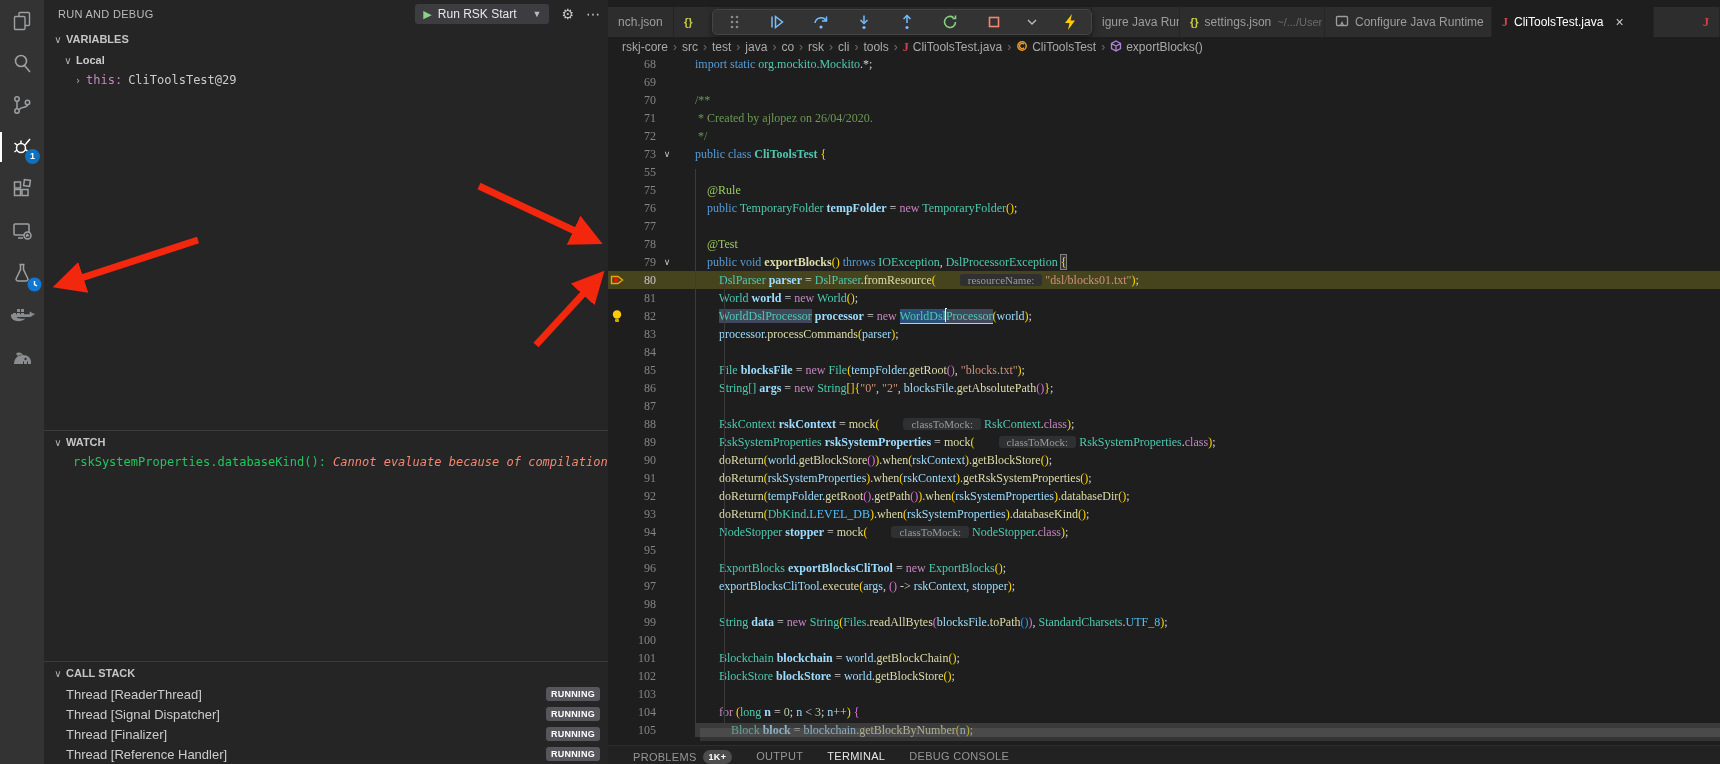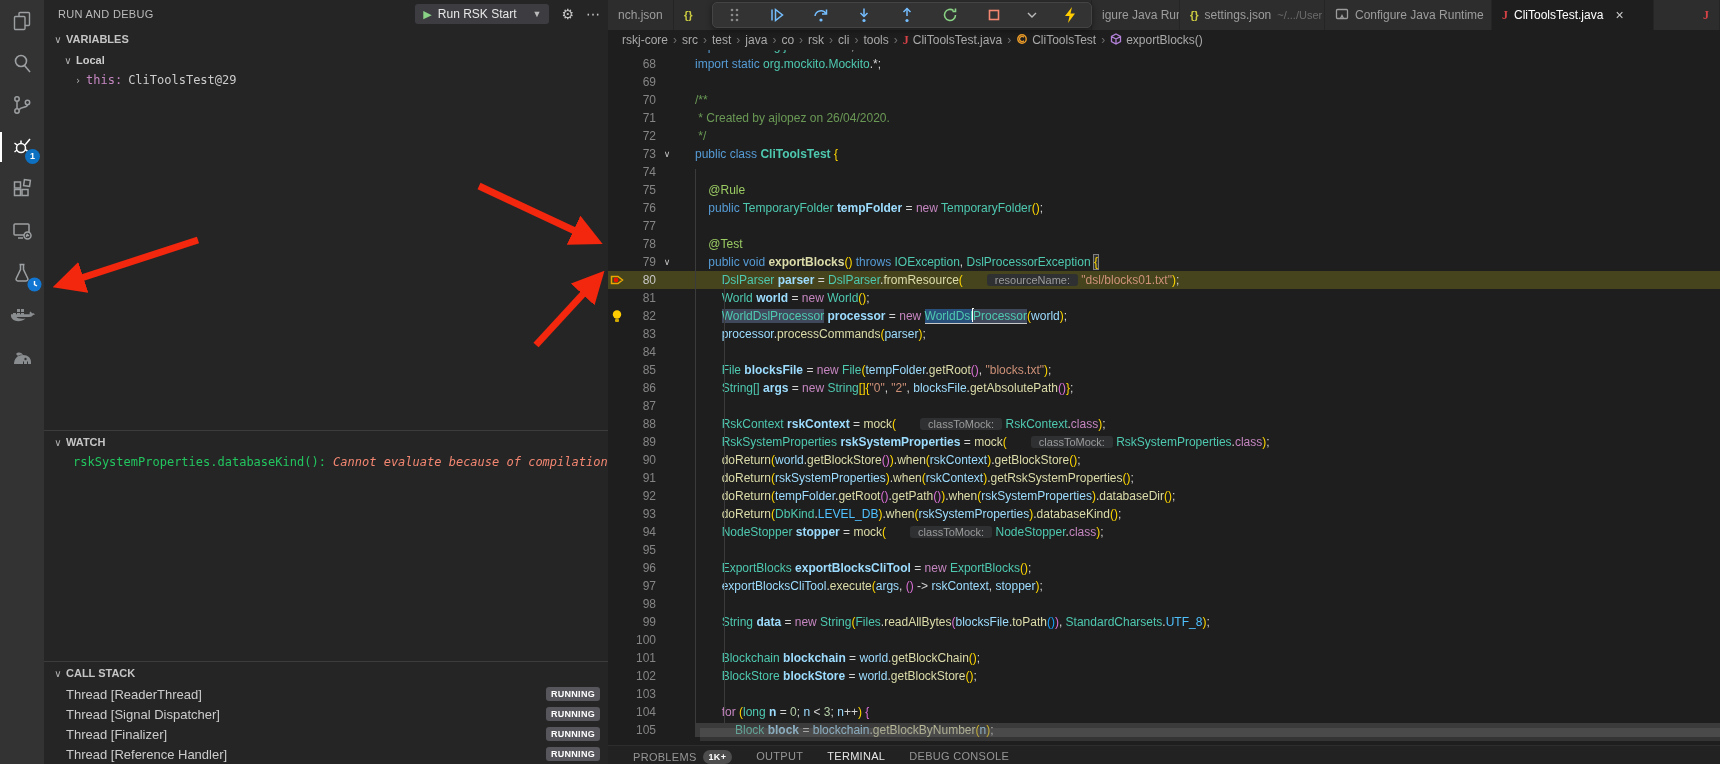--- a/index.html
+++ b/index.html
@@ -35,41 +35,41 @@
   .pname{color:#c586c0;}
   .pval{color:#cccccc;margin-left:6px;}
   .wrow{height:18px;line-height:18px;padding-left:29px;white-space:nowrap;overflow:hidden;}
   .wname{color:#22c55e;}
   .werr{color:#f48771;font-style:italic;}
   .thread{height:20px;display:flex;align-items:center;font-size:13px;color:#cccccc;padding:0 8px 0 22px;cursor:pointer;}
   .tstat{margin-left:auto;background:#56565c;color:#ffffff;font-size:9px;font-weight:bold;border-radius:3px;padding:2px 5px;letter-spacing:.3px;}
 
   
   .editor{position:absolute;left:608px;top:0;right:0;bottom:0;background:#1e1e1e;}
-  .tabbar{position:relative;height:30px;background:#252526;display:flex;z-index:3;}
+  .tabbar{position:relative;height:30px;background:#252526;display:flex;z-index:3;margin-top:7px;}
   .tabs{display:flex;height:30px;overflow:hidden;flex:1;}
   .tab{flex:0 0 auto;display:flex;align-items:center;gap:6px;padding:0 10px;background:#2d2d2d;border-right:1px solid #252526;color:#9d9d9d;font-size:12px;cursor:pointer;box-sizing:border-box;white-space:nowrap;overflow:hidden;}
   .tab.active{background:#1e1e1e;color:#ffffff;}
   .tab .ticon-json{color:#cbcb41;font-weight:bold;font-size:11px;}
   .tab .ticon-java{color:#d64246;font-weight:bold;font-size:12px;font-family:"Liberation Serif",serif;}
   .tab .tdesc{font-size:11px;opacity:.55;}
   .tab .tclose{margin-left:6px;color:#cccccc;font-size:14px;cursor:pointer;}
   
   .dbgbar{position:absolute;left:104px;top:2px;width:380px;height:26px;background:#333333;border:1px solid #444444;border-radius:5px;box-shadow:0 2px 6px rgba(0,0,0,.45);display:flex;align-items:center;justify-content:space-between;padding:0 10px;box-sizing:border-box;z-index:6;}
   .dbtn{width:22px;height:22px;display:flex;align-items:center;justify-content:center;cursor:pointer;border-radius:3px;}
 
   .bc{height:20px;display:flex;align-items:center;font-size:12px;color:#a9a9a9;padding-left:14px;background:#1e1e1e;white-space:nowrap;z-index:2;position:relative;}
   .bc-item{cursor:pointer;}
   .bc-sep{color:#6e6e6e;margin:0 5px;font-size:12px;}
   .bc-jicon{color:#d64246;font-weight:bold;font-family:"Liberation Serif",serif;margin-right:4px;}
   .bc svg{margin-right:4px;}
 
   
   .code-wrap{position:absolute;left:0;right:0;top:50px;height:695px;overflow:hidden;}
-  .code{margin-top:-13px;font-family:Liberation Sans, sans-serif;font-size:12px;}
+  .code{margin-top:-13px;font-family:Liberation Serif, serif;font-size:12px;}
   .cl{height:18px;line-height:18px;display:flex;white-space:pre;position:relative;}
   .cl .gi{flex:0 0 18px;display:flex;align-items:center;justify-content:center;}
   .cl .num{flex:0 0 30px;text-align:right;color:#858585;}
   .cl .fold{flex:0 0 22px;text-align:center;color:#c5c5c5;font-size:9px;}
   .cl .ct{flex:1;padding-left:17px;}
   .cl-cur{background:#45441d;}
   .cl-cur .num{color:#c6c6c6;}
   .cl-dim:after{content:"";position:absolute;left:87px;right:0;top:2px;bottom:2px;background:rgba(121,121,121,.32);}
   .tk-k{color:#569cd6;} .tk-w{color:#c586c0;} .tk-t{color:#4ec9b0;}
   .tk-tb{color:#4ec9b0;font-weight:bold;} .tk-v{color:#9cdcfe;}
@@ -364,21 +364,21 @@
 
     <div class="code-wrap">
       <div class="code" id="code">
           <div class="cl"><span class="gi"></span><span class="num">67</span><span class="fold"></span><span class="ct"><span class="tk-k">import</span><span class="tk-x"> </span><span class="tk-k">static</span><span class="tk-x"> </span><span class="tk-t">org.junit.Assert</span><span class="tk-x">.*;</span></span></div>
           <div class="cl"><span class="gi"></span><span class="num">68</span><span class="fold"></span><span class="ct"><span class="tk-k">import</span><span class="tk-x"> </span><span class="tk-k">static</span><span class="tk-x"> </span><span class="tk-t">org.mockito.Mockito</span><span class="tk-x">.*;</span></span></div>
           <div class="cl"><span class="gi"></span><span class="num">69</span><span class="fold"></span><span class="ct"></span></div>
           <div class="cl"><span class="gi"></span><span class="num">70</span><span class="fold"></span><span class="ct"><span class="tk-c">/**</span></span></div>
           <div class="cl"><span class="gi"></span><span class="num">71</span><span class="fold"></span><span class="ct"><span class="tk-c"> * Created by ajlopez on 26/04/2020.</span></span></div>
           <div class="cl"><span class="gi"></span><span class="num">72</span><span class="fold"></span><span class="ct"><span class="tk-c"> */</span></span></div>
           <div class="cl"><span class="gi"></span><span class="num">73</span><span class="fold"><span style="color:#c5c5c5;font-size:9px;">∨</span></span><span class="ct"><span class="tk-k">public</span><span class="tk-x"> </span><span class="tk-k">class</span><span class="tk-x"> </span><span class="tk-tb">CliToolsTest</span><span class="tk-x"> </span><span class="tk-b1">{</span></span></div>
-          <div class="cl"><span class="gi"></span><span class="num">74</span><span class="fold"></span><span class="ct"></span></div>
+          <div class="cl"><span class="gi"></span><span class="num">55</span><span class="fold"></span><span class="ct"></span></div>
           <div class="cl"><span class="gi"></span><span class="num">75</span><span class="fold"></span><span class="ct"><span class="tk-x">    </span><span class="tk-a">@Rule</span></span></div>
           <div class="cl"><span class="gi"></span><span class="num">76</span><span class="fold"></span><span class="ct"><span class="tk-x">    </span><span class="tk-k">public</span><span class="tk-x"> </span><span class="tk-t">TemporaryFolder</span><span class="tk-x"> </span><span class="tk-d">tempFolder</span><span class="tk-x"> = </span><span class="tk-w">new</span><span class="tk-x"> </span><span class="tk-t">TemporaryFolder</span><span class="tk-b1">()</span><span class="tk-x">;</span></span></div>
           <div class="cl"><span class="gi"></span><span class="num">77</span><span class="fold"></span><span class="ct"></span></div>
           <div class="cl"><span class="gi"></span><span class="num">78</span><span class="fold"></span><span class="ct"><span class="tk-x">    </span><span class="tk-a">@Test</span></span></div>
           <div class="cl"><span class="gi"></span><span class="num">79</span><span class="fold"><span style="color:#c5c5c5;font-size:9px;">∨</span></span><span class="ct"><span class="tk-x">    </span><span class="tk-k">public</span><span class="tk-x"> </span><span class="tk-k">void</span><span class="tk-x"> </span><span class="tk-mb">exportBlocks</span><span class="tk-b1">()</span><span class="tk-x"> </span><span class="tk-k">throws</span><span class="tk-x"> </span><span class="tk-t">IOException</span><span class="tk-x">, </span><span class="tk-t">DslProcessorException</span><span class="tk-x"> </span><span class="tk-bm">{</span></span></div>
           <div class="cl cl-cur"><span class="gi"><svg width="14" height="14">
                 <path d="M1.5 3.5 L8 3.5 L12.5 7 L8 10.5 L1.5 10.5 Z" fill="none" stroke="#e9a700" stroke-width="1.5"></path>
                 <circle cx="6" cy="7" r="2.4" fill="#e51400"></circle>
               </svg></span><span class="num">80</span><span class="fold"></span><span class="ct"><span class="tk-x">        </span><span class="tk-t">DslParser</span><span class="tk-x"> </span><span class="tk-d">parser</span><span class="tk-x"> = </span><span class="tk-t">DslParser</span><span class="tk-x">.</span><span class="tk-m">fromResource</span><span class="tk-b1">(</span><span class="tk-h">resourceName:</span><span class="tk-x"> </span><span class="tk-s">"dsl/blocks01.txt"</span><span class="tk-b1">)</span><span class="tk-x">;</span></span></div>
           <div class="cl"><span class="gi"></span><span class="num">81</span><span class="fold"></span><span class="ct"><span class="tk-x">        </span><span class="tk-t">World</span><span class="tk-x"> </span><span class="tk-d">world</span><span class="tk-x"> = </span><span class="tk-w">new</span><span class="tk-x"> </span><span class="tk-t">World</span><span class="tk-b1">()</span><span class="tk-x">;</span></span></div>

